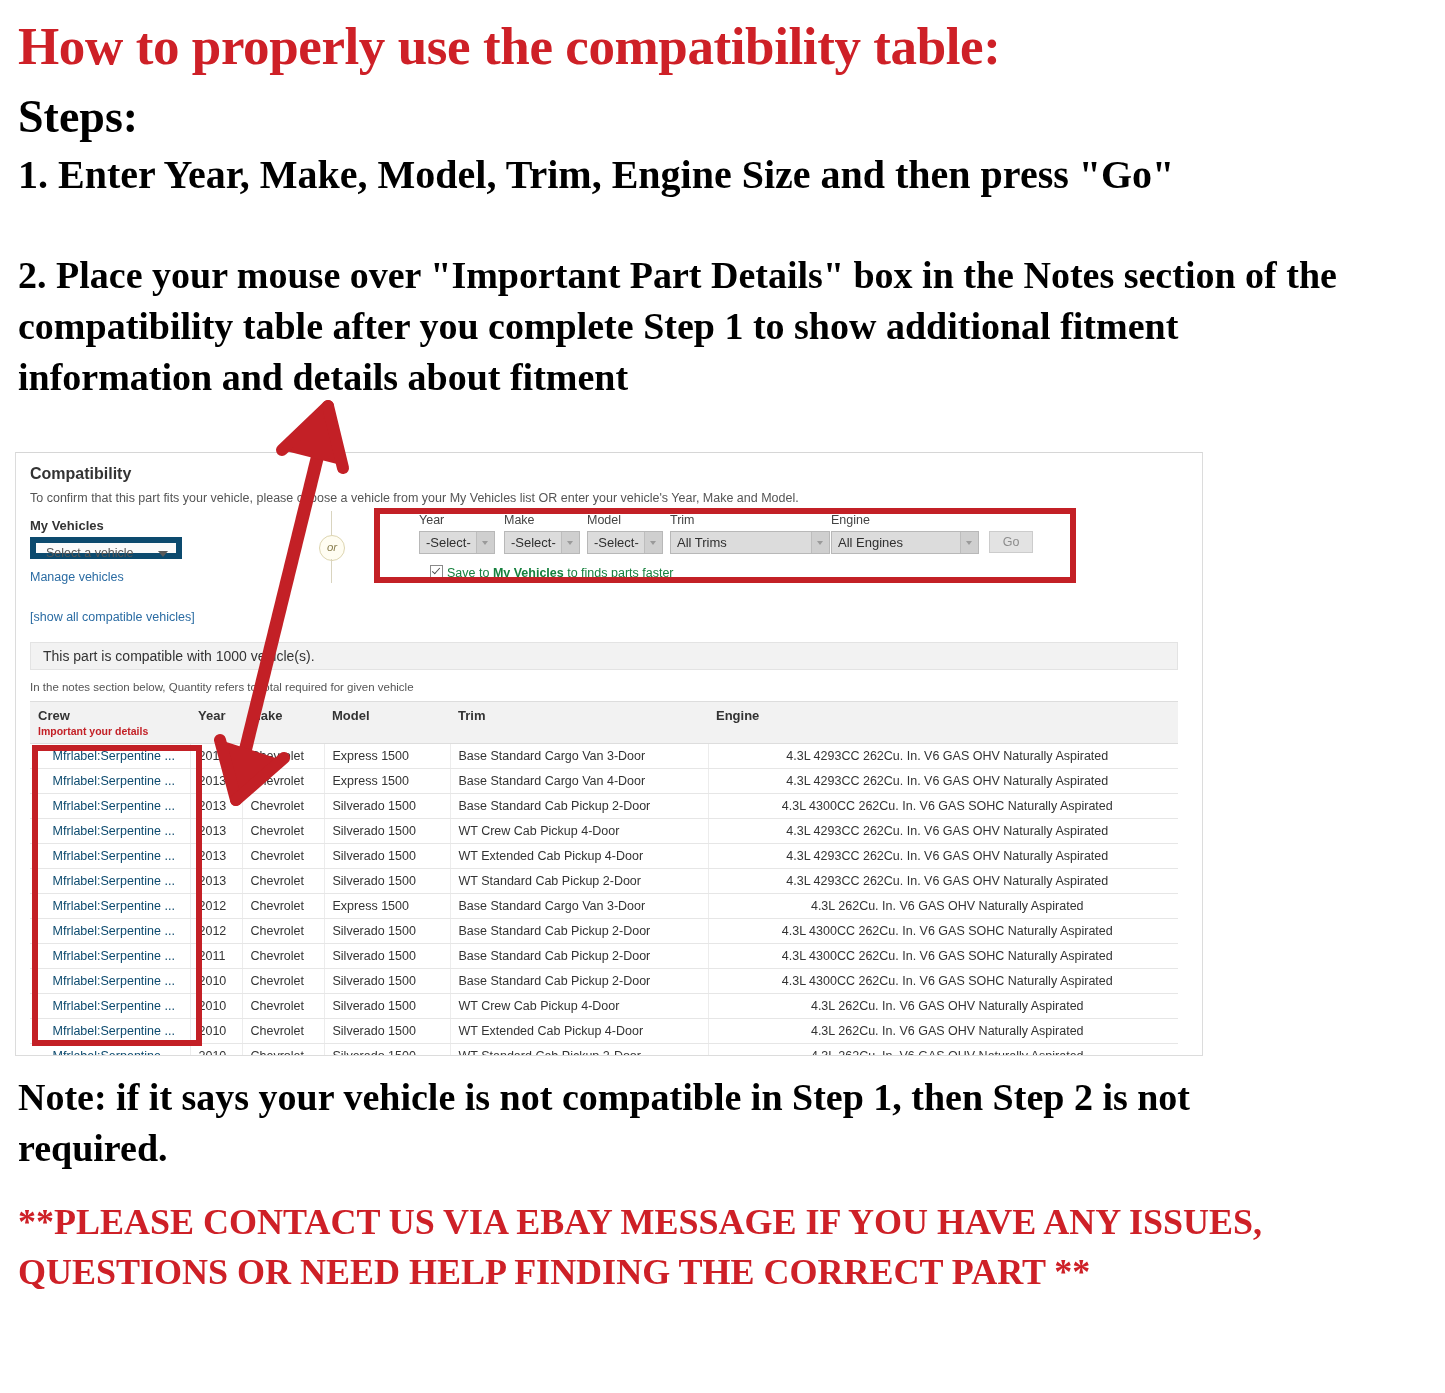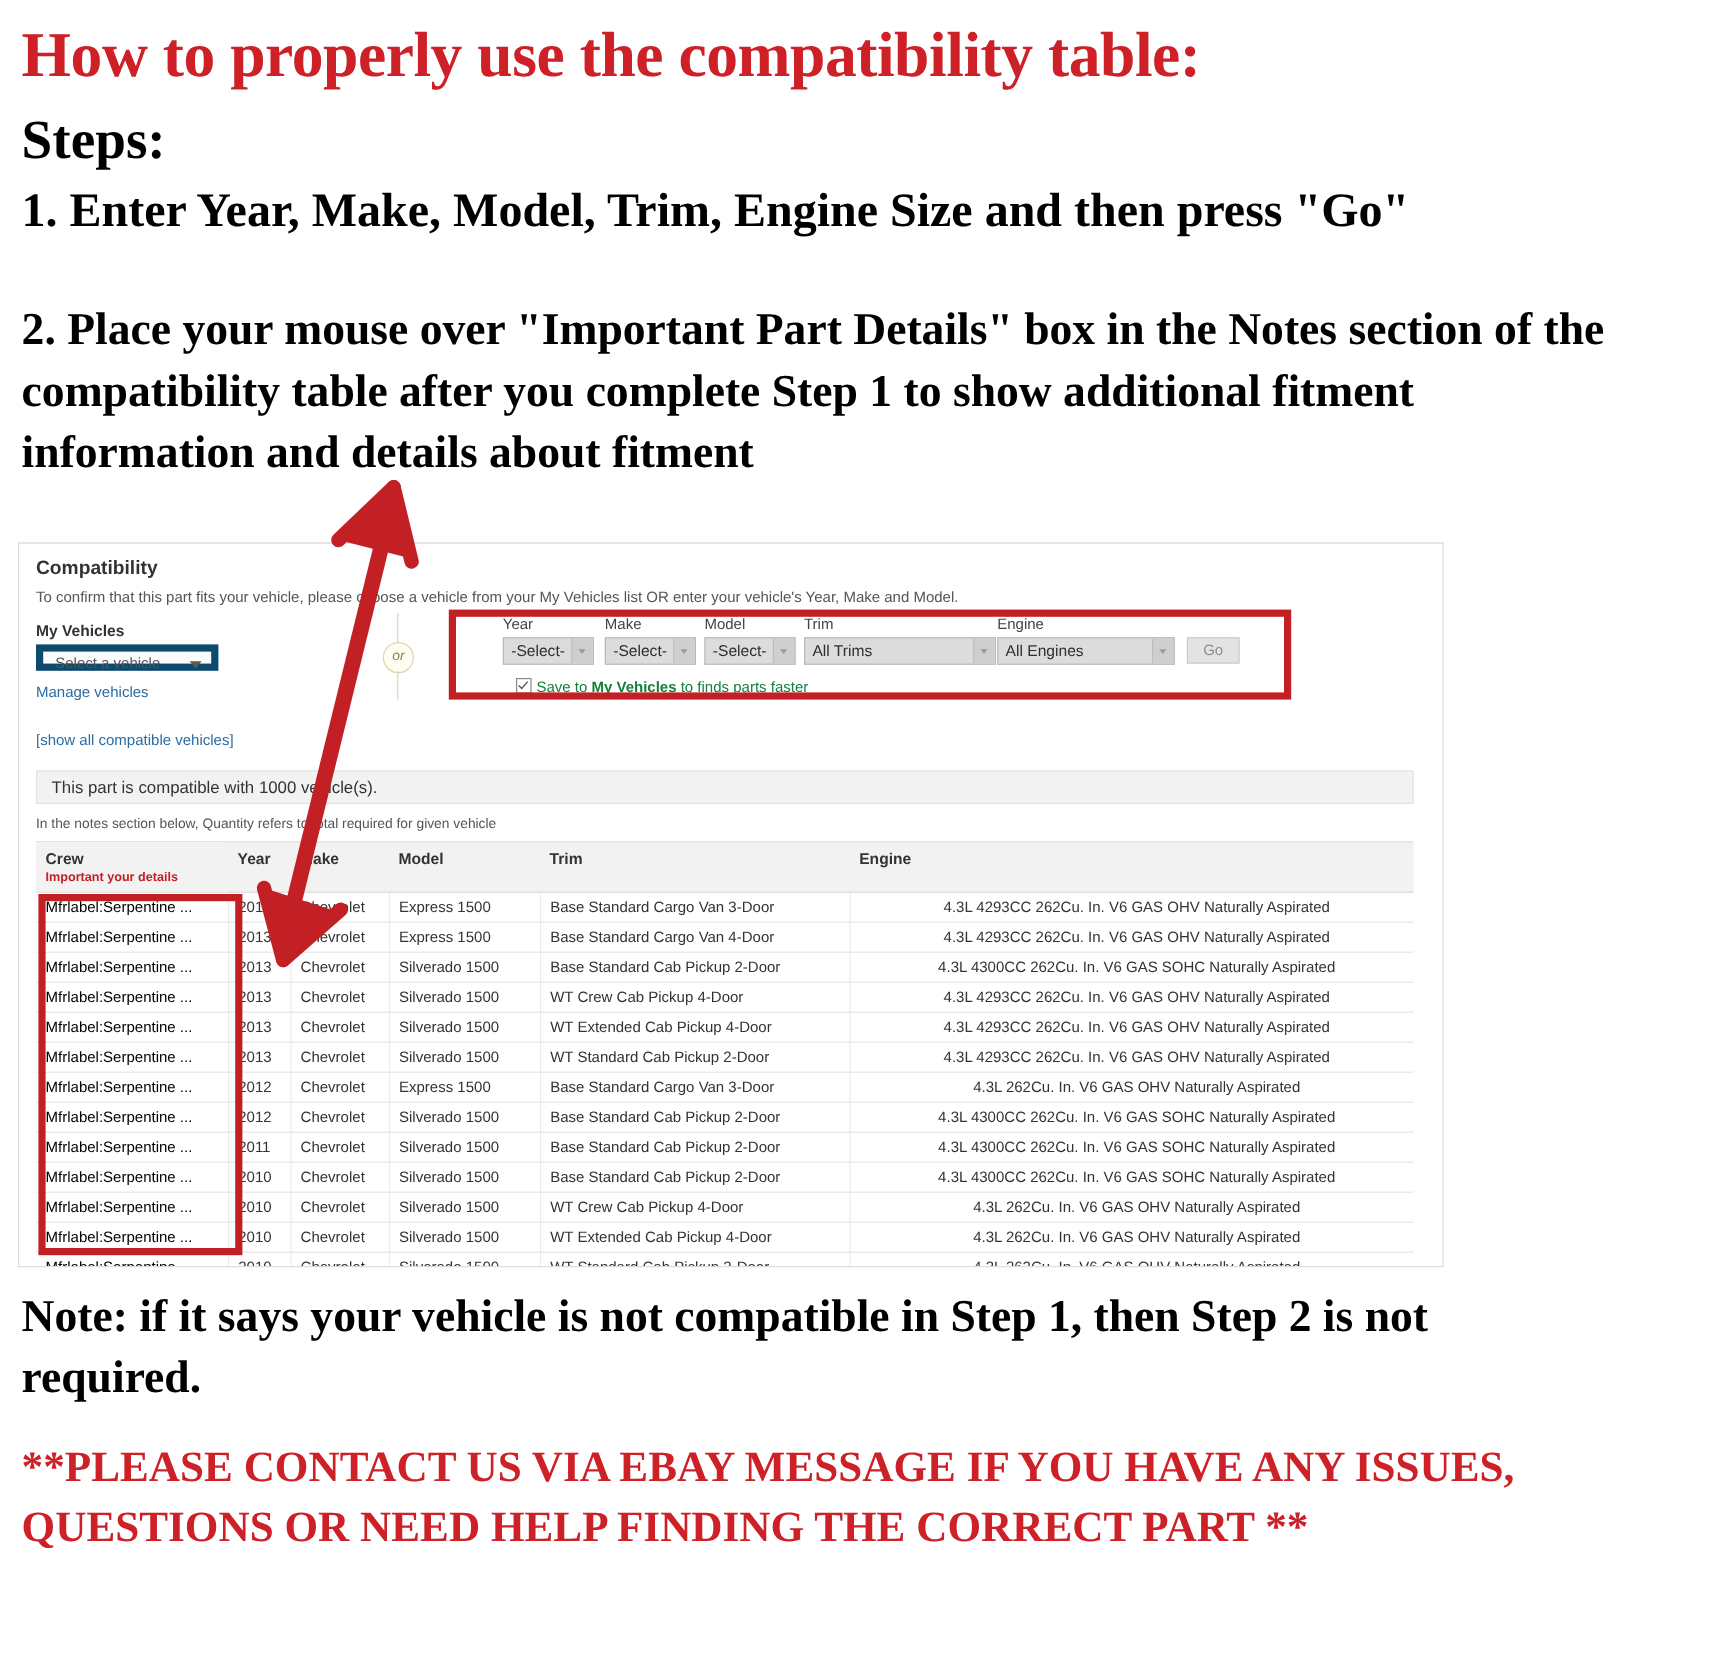--- a/index.html
+++ b/index.html
@@ -342,21 +342,21 @@
     border-bottom: 1px solid #e6e6e6;
     border-right: 1px solid #ececec;
     padding: 4px 0 4px 8px;
     height: 16px;
     font-size: 12.5px;
     color: #333333;
     white-space: nowrap;
     overflow: hidden;
   }
   #fit-table td:last-child { border-right: none; text-align: center; }
-  #fit-table tr td:first-child { color: #000000; }
+  #fit-table tr td:first-child { color: #0c4a6e; text-align: center; }
 
   
   #notes-highlight {
     position: absolute;
     left: 16px;
     top: 292px;
     width: 170px;
     height: 301px;
     border: 6px solid #C32026;
     box-sizing: border-box;

